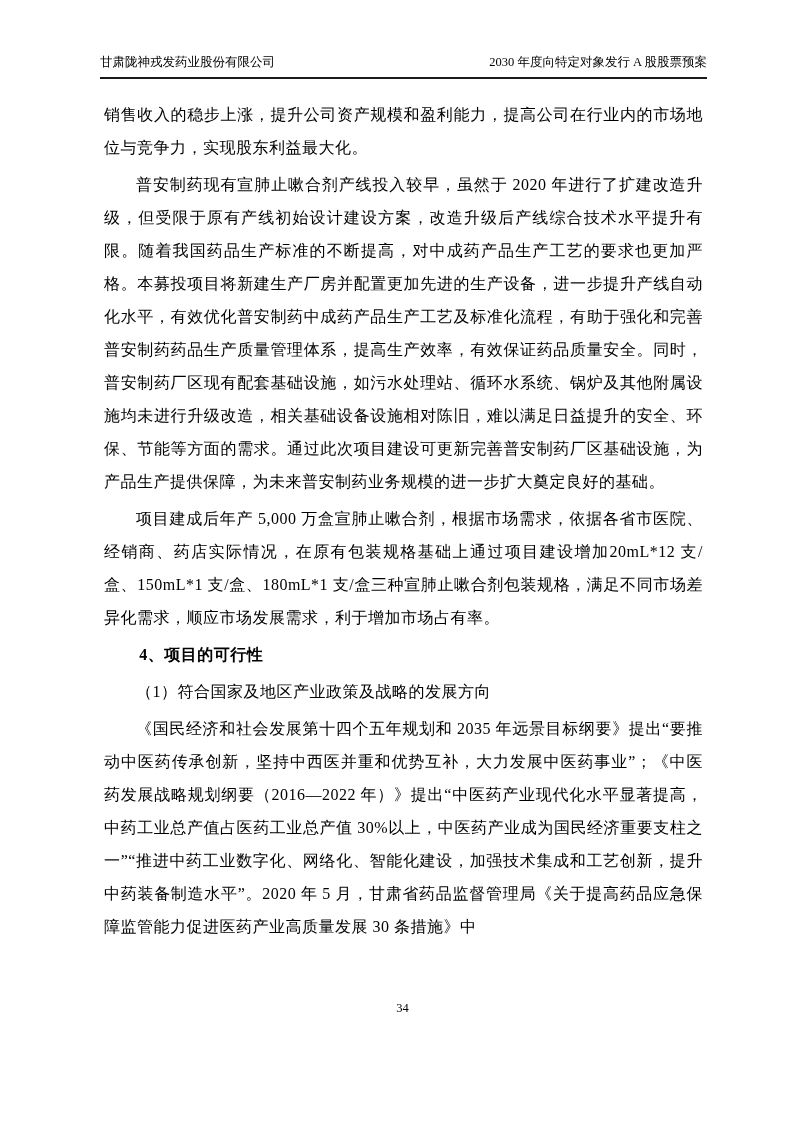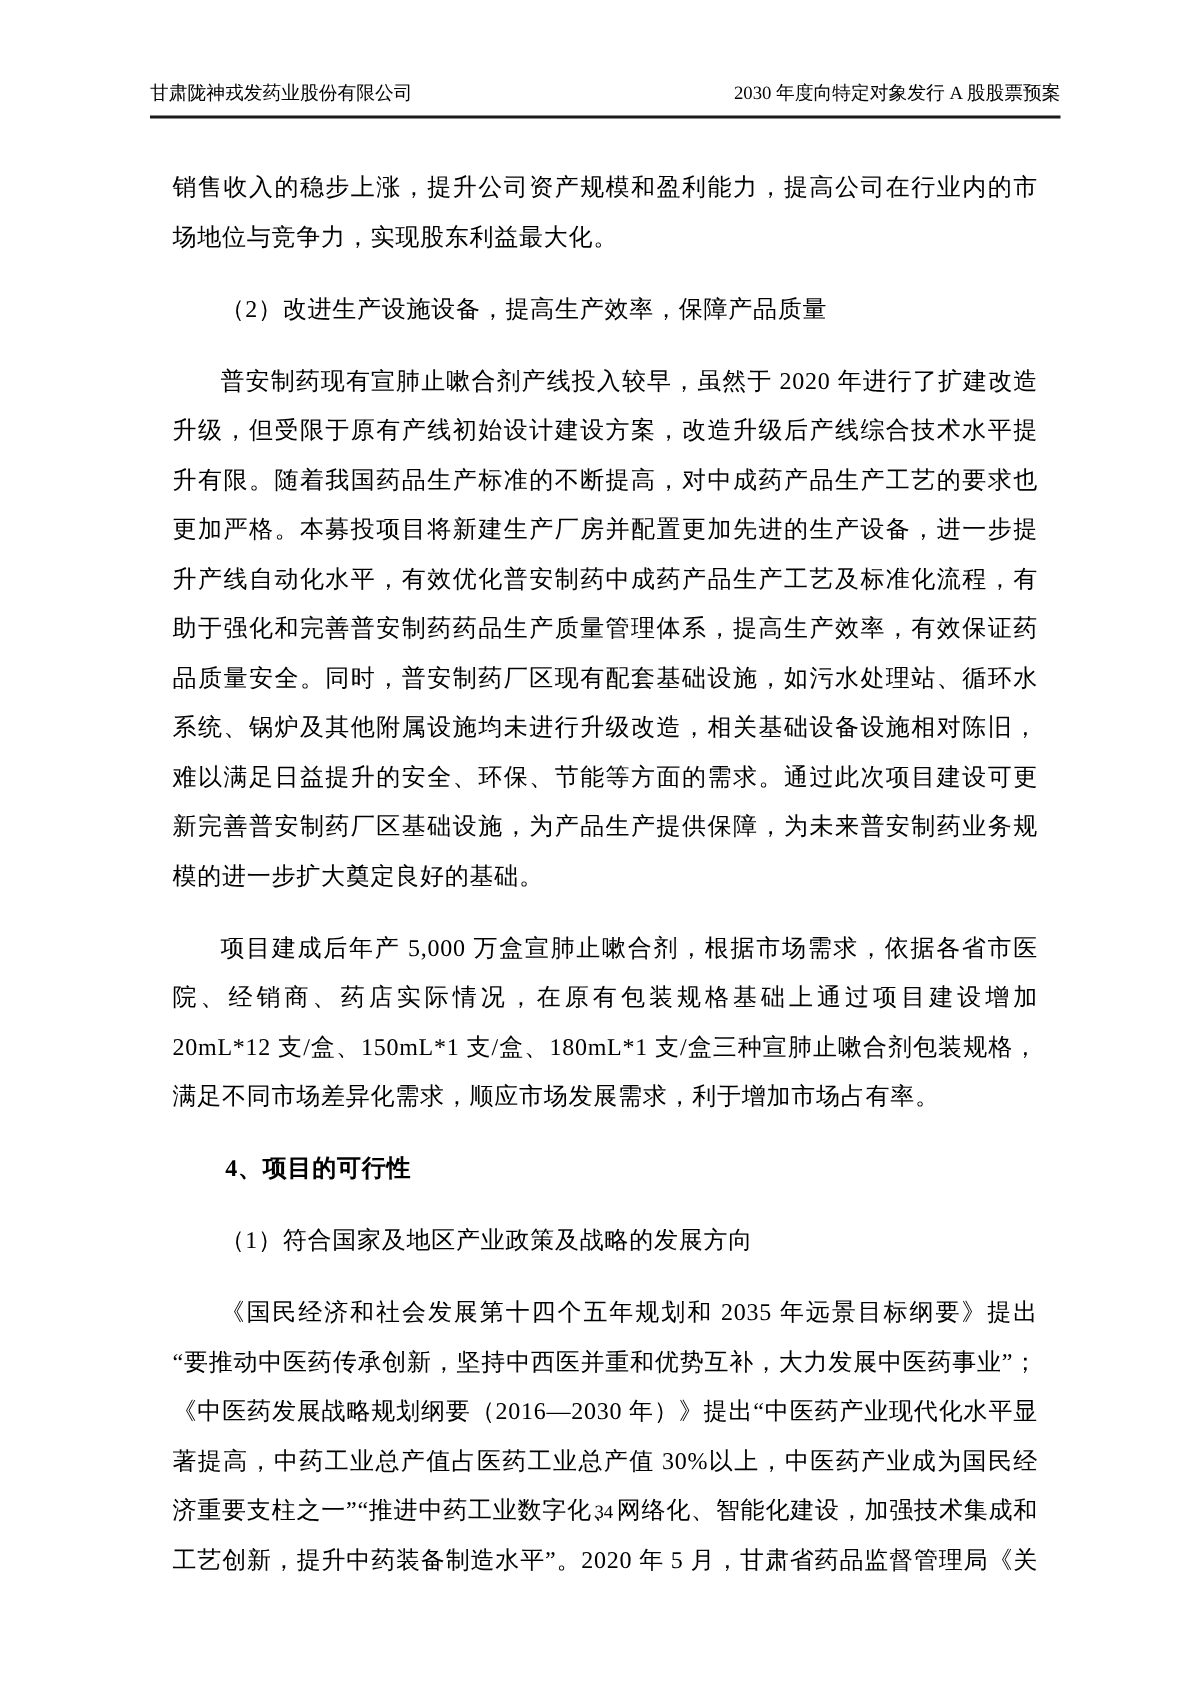--- a/index.html
+++ b/index.html
@@ -37,21 +37,21 @@
     top: 94px;
     left: 100px;
     right: 98px;
     font-size: 16px;
     line-height: 33px;
     text-align: justify;
     text-justify: inter-ideograph;
     letter-spacing: 0.5px;
   }
   .document-body p {
-    margin: 15px;
+    margin: 4px;
     padding: 0;
     text-indent: 2em;
   }
   .document-body p.continued {
     text-indent: 0;
   }
   .document-body p.section-heading {
     font-weight: 700;
     text-indent: 2.2em;
   }
@@ -70,25 +70,24 @@
 
 <div class="page">
 
   <div class="page-header">
     <span class="header-left">甘肃陇神戎发药业股份有限公司</span>
     <span class="header-right">2030 年度向特定对象发行 A 股股票预案</span>
   </div>
 
   <div class="document-body">
     <p class="continued">销售收入的稳步上涨，提升公司资产规模和盈利能力，提高公司在行业内的市场地位与竞争力，实现股东利益最大化。</p>
-    <p>（2）改进生产设施设备，提高生产效率，保障产品质量</p>
     <p>普安制药现有宣肺止嗽合剂产线投入较早，虽然于 2020 年进行了扩建改造升级，但受限于原有产线初始设计建设方案，改造升级后产线综合技术水平提升有限。随着我国药品生产标准的不断提高，对中成药产品生产工艺的要求也更加严格。本募投项目将新建生产厂房并配置更加先进的生产设备，进一步提升产线自动化水平，有效优化普安制药中成药产品生产工艺及标准化流程，有助于强化和完善普安制药药品生产质量管理体系，提高生产效率，有效保证药品质量安全。同时，普安制药厂区现有配套基础设施，如污水处理站、循环水系统、锅炉及其他附属设施均未进行升级改造，相关基础设备设施相对陈旧，难以满足日益提升的安全、环保、节能等方面的需求。通过此次项目建设可更新完善普安制药厂区基础设施，为产品生产提供保障，为未来普安制药业务规模的进一步扩大奠定良好的基础。</p>
     <p>项目建成后年产 5,000 万盒宣肺止嗽合剂，根据市场需求，依据各省市医院、经销商、药店实际情况，在原有包装规格基础上通过项目建设增加20mL*12 支/盒、150mL*1 支/盒、180mL*1 支/盒三种宣肺止嗽合剂包装规格，满足不同市场差异化需求，顺应市场发展需求，利于增加市场占有率。</p>
     <p class="section-heading">4、项目的可行性</p>
     <p>（1）符合国家及地区产业政策及战略的发展方向</p>
-    <p>《国民经济和社会发展第十四个五年规划和 2035 年远景目标纲要》提出“要推动中医药传承创新，坚持中西医并重和优势互补，大力发展中医药事业”；《中医药发展战略规划纲要（2016—2030 年）》提出“中医药产业现代化水平显著提高，中药工业总产值占医药工业总产值 30%以上，中医药产业成为国民经济重要支柱之一”“推进中药工业数字化、网络化、智能化建设，加强技术集成和工艺创新，提升中药装备制造水平”。2020 年 5 月，甘肃省药品监督管理局《关于提高药品应急保障监管能力促进医药产业高质量发展 30 条措施》中</p>
+    <p>《国民经济和社会发展第十四个五年规划和 2035 年远景目标纲要》提出“要推动中医药传承创新，坚持中西医并重和优势互补，大力发展中医药事业”；《中医药发展战略规划纲要（2016—2022 年）》提出“中医药产业现代化水平显著提高，中药工业总产值占医药工业总产值 30%以上，中医药产业成为国民经济重要支柱之一”“推进中药工业数字化、网络化、智能化建设，加强技术集成和工艺创新，提升中药装备制造水平”。2020 年 5 月，甘肃省药品监督管理局《关于提高药品应急保障监管能力促进医药产业高质量发展 30 条措施》中</p>
   </div>
 
   <div class="page-footer">
     <span>34</span>
   </div>
 
 </div>
 
 </body></html>

